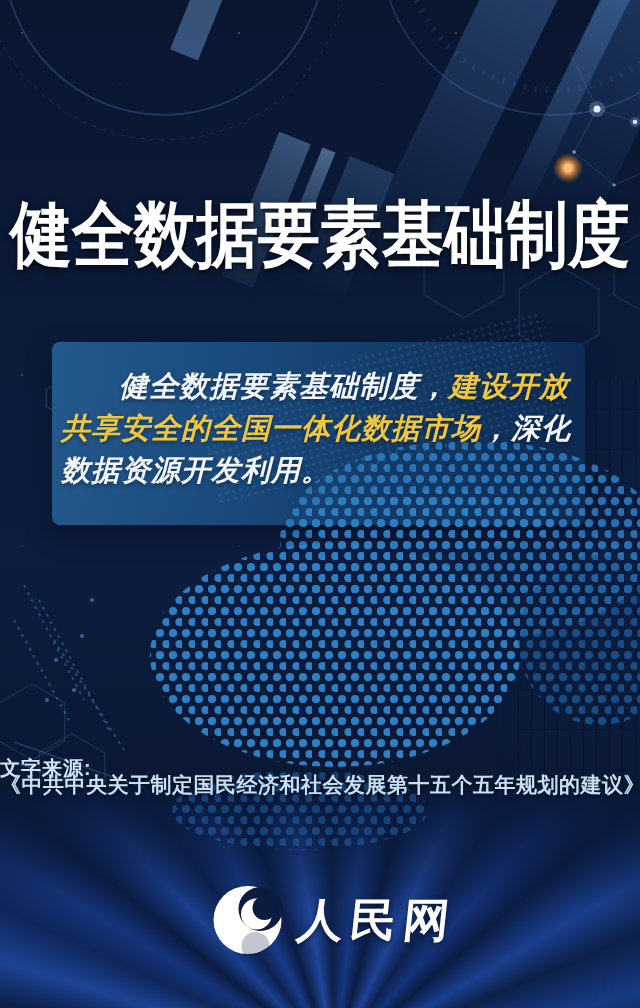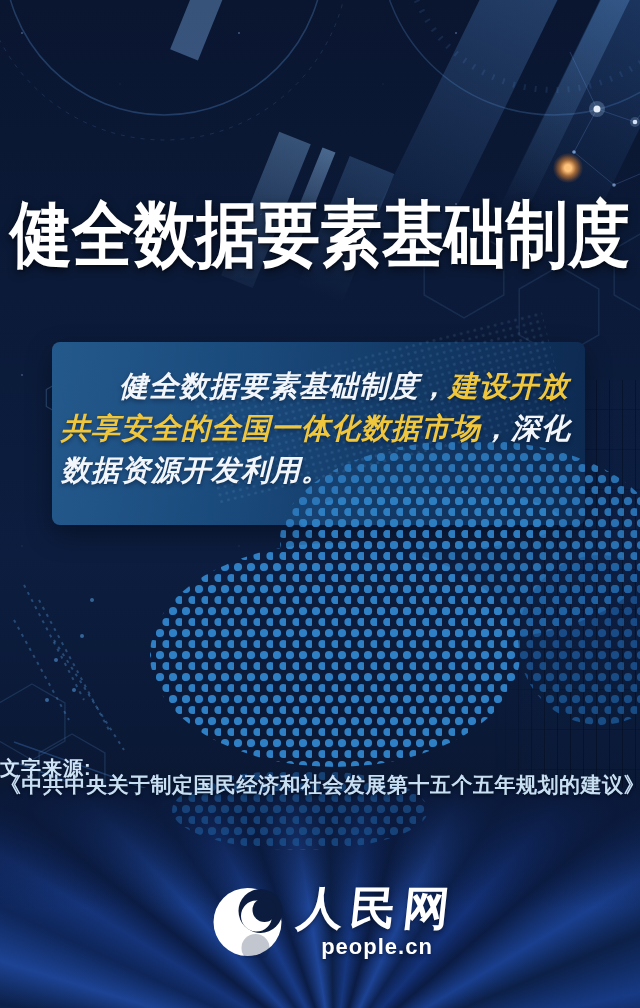--- a/index.html
+++ b/index.html
@@ -242,17 +242,16 @@
   <div class="logo">
     <svg width="72" height="72" viewBox="0 0 72 72">
       <circle cx="36" cy="36" r="34" fill="#ffffff"></circle>
       <circle cx="49" cy="25" r="22" fill="#0b1c3e"></circle>
       <circle cx="45" cy="30" r="15.5" fill="#ffffff"></circle>
       <circle cx="53" cy="24" r="12" fill="#0b1c3e"></circle>
       <circle cx="44" cy="62" r="14" fill="#0b1c3e" opacity=".25"></circle>
     </svg>
     <div class="logo-txt">
       <div class="logo-cn">人民网</div>
-      <div class="logo-domain">people.cn</div>
     </div>
   </div>
 
 </div>
 
 </body></html>

